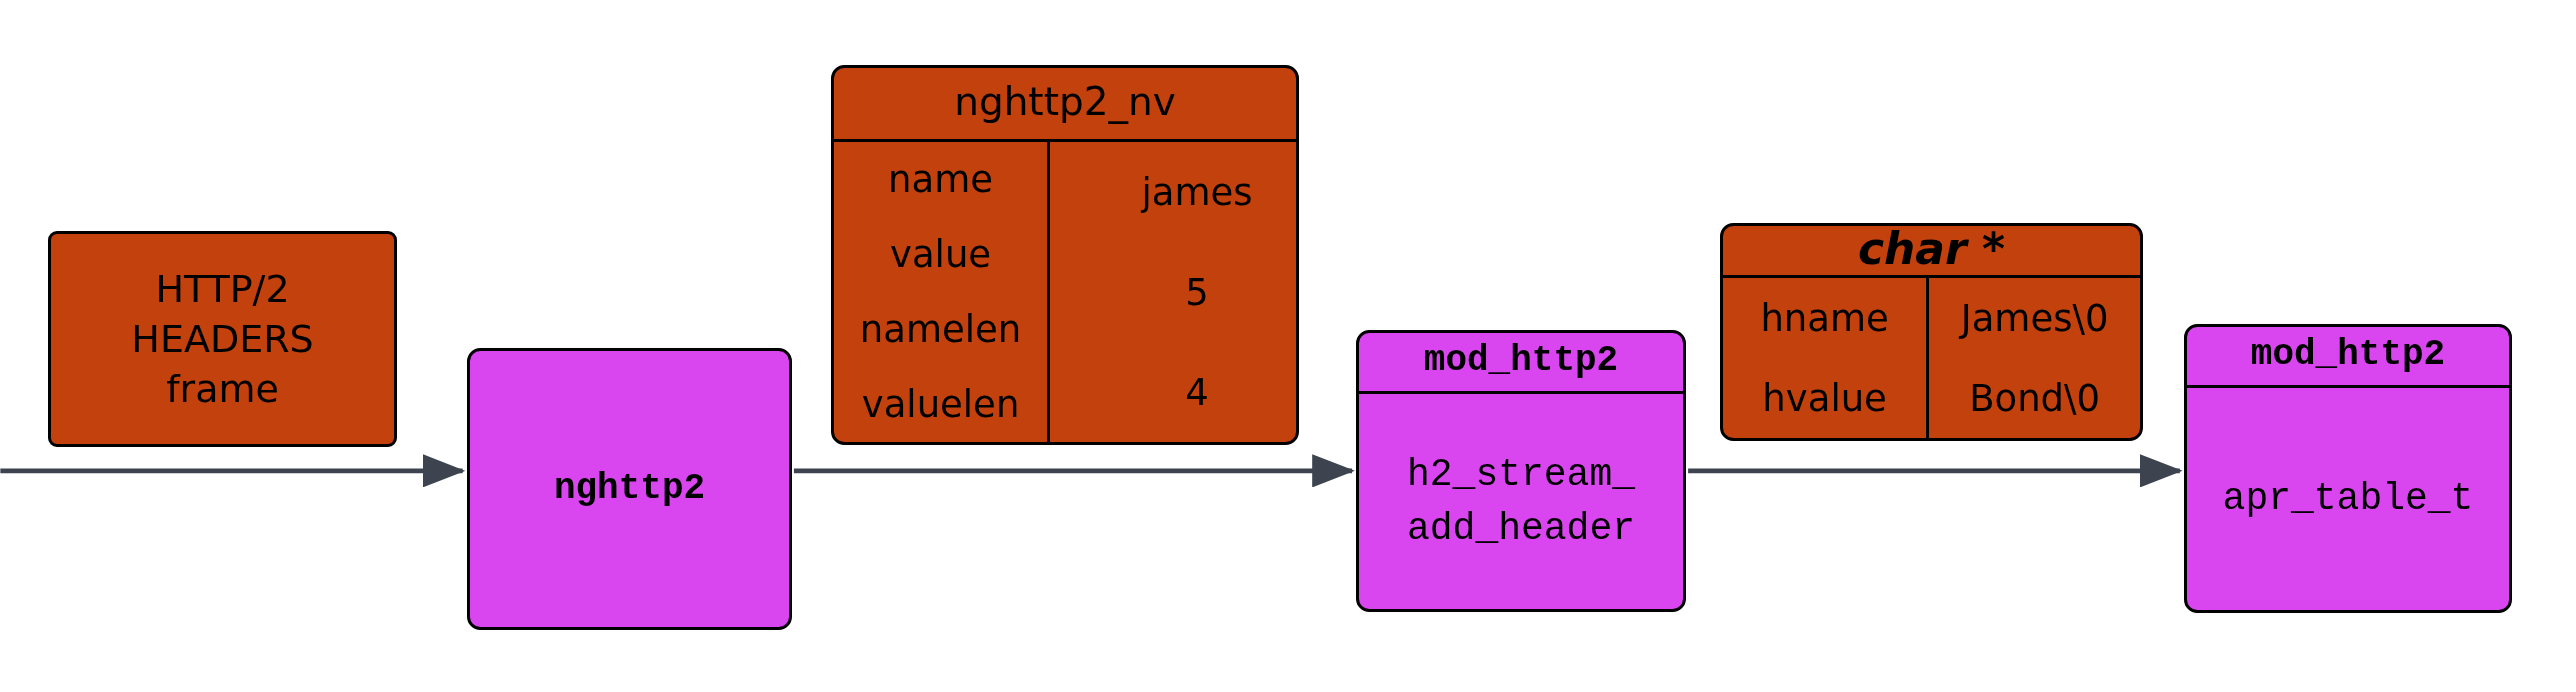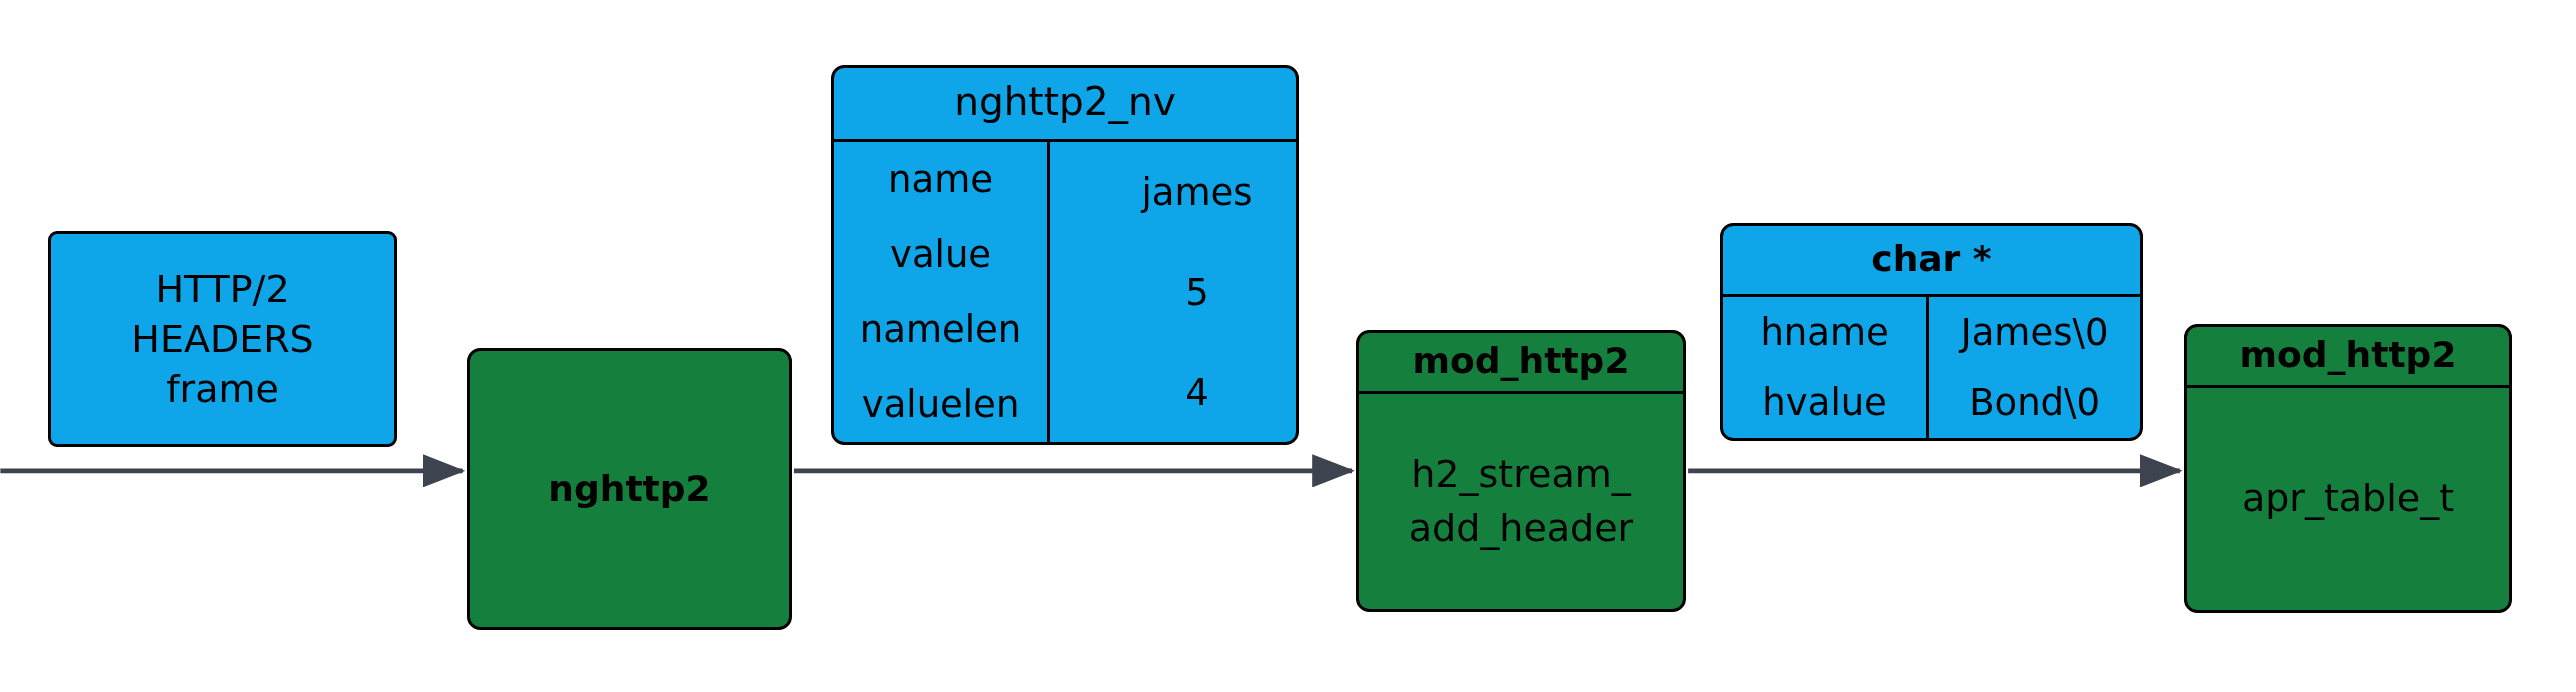--- a/index.html
+++ b/index.html
@@ -21,22 +21,22 @@
 
   
   .node {
     position: absolute;
     box-sizing: border-box;
     border: 3.8px solid #000000;
     display: flex;
     flex-direction: column;
     overflow: hidden;
   }
-  .node.blue   { background: #0ea5e9; }
-  .node.pink   { background: #15803d; }
+  .node.blue   { background: #c2410c; }
+  .node.pink   { background: #d946ef; font-family: Liberation Mono, monospace; }
 
   .rounded-lg { border-radius: 9px; }
   .rounded-sm { border-radius: 13.3px; }
 
   
   .plain-label {
     flex: 1 1 auto;
     display: flex;
     align-items: center;
     justify-content: center;
@@ -152,21 +152,21 @@
 
   <div class="node pink rounded-sm" style="left:1356px; top:330px; width:330px; height:282px;">
     <div class="rec-title bold" style="height:61px;">mod_http2</div>
     <div class="rec-body single">
       <div class="rec-cell">h2_stream_
 add_header</div>
     </div>
   </div>
 
   <div class="node blue rounded-sm" style="left:1720px; top:223px; width:423px; height:218px;">
-    <div class="rec-title" style="height:71px; font-weight:bold; font-size:36px;">char *</div>
+    <div class="rec-title" style="height:52px; font-weight:bold; font-size:44px;font-style:italic;">char *</div>
     <div class="rec-body">
       <div class="rec-col left" style="width:220px;">
         <div class="rec-cell">hname</div>
         <div class="rec-cell">hvalue</div>
       </div>
       <div class="rec-col" style="width:225px;">
         <div class="rec-cell">James\0</div>
         <div class="rec-cell">Bond\0</div>
       </div>
     </div>

